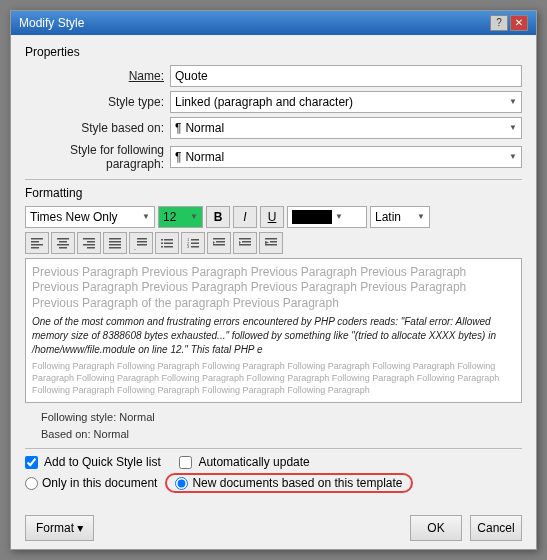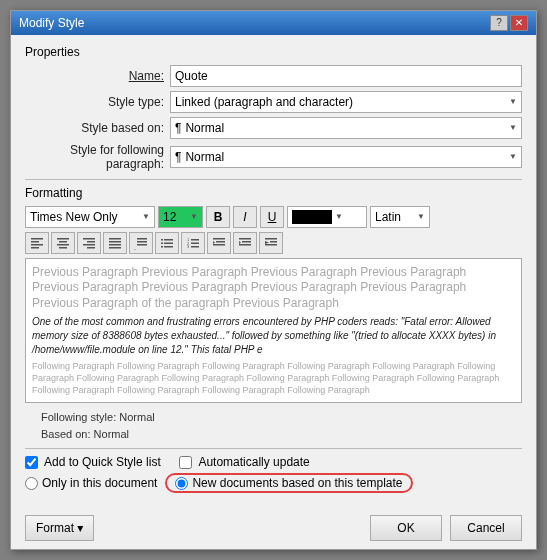--- a/index.html
+++ b/index.html
@@ -316,21 +316,21 @@
       align-items: center;
       gap: 3px;
     }
 
     .ok-cancel {
       display: flex;
       gap: 8px;
     }
 
     .dialog-btn {
-      width: 72px;
+      width: 52px;
       height: 26px;
       border: 1px solid #aaa;
       background: linear-gradient(to bottom, #f5f5f5, #ddd);
       cursor: pointer;
       font-size: 12px;
       display: flex;
       align-items: center;
       justify-content: center;
     }
 

